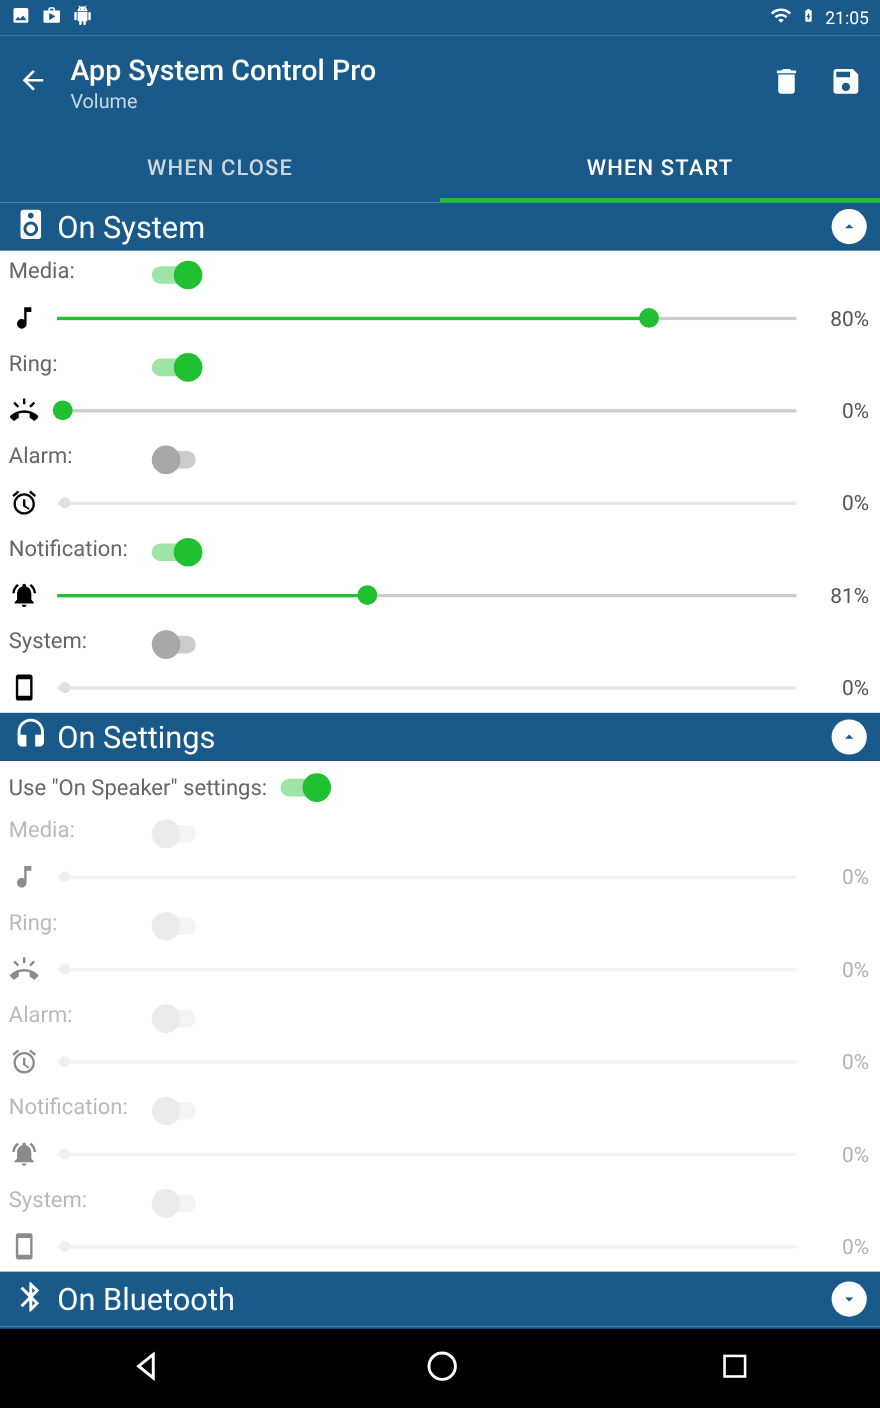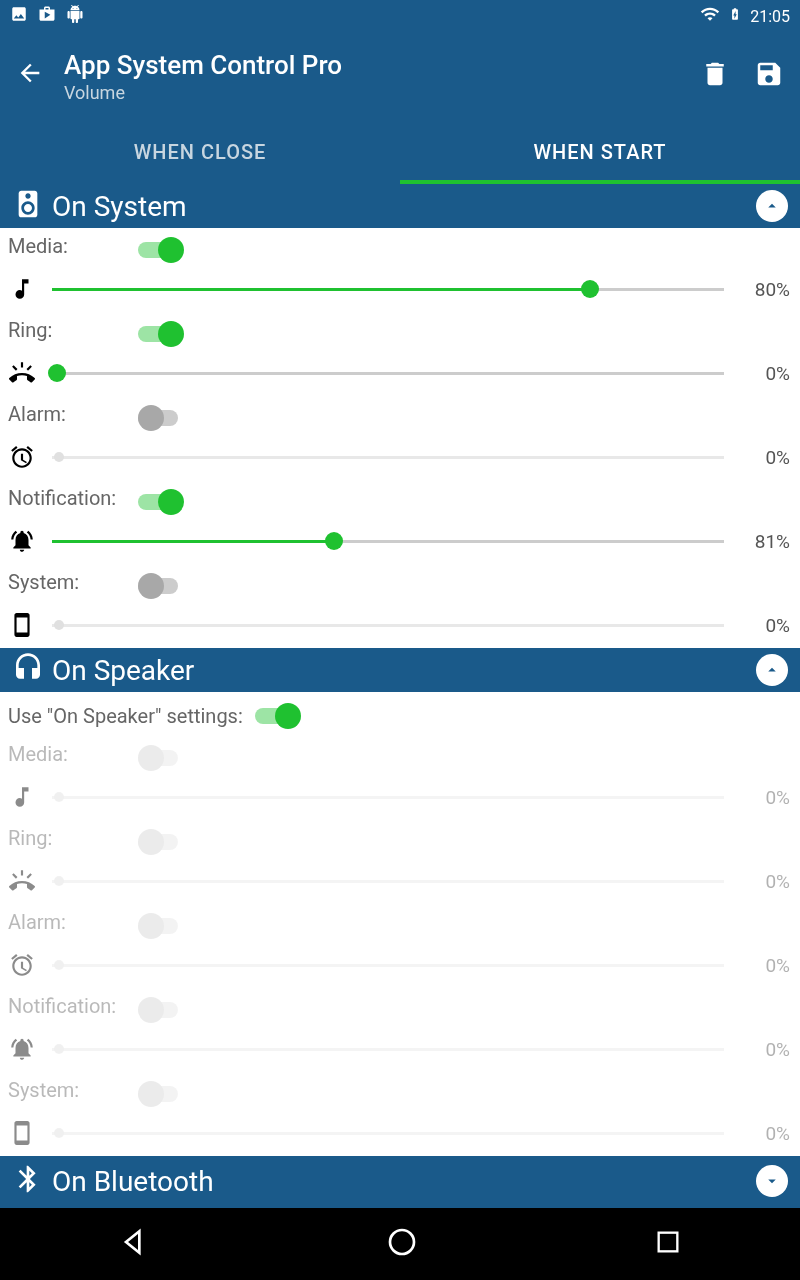--- a/index.html
+++ b/index.html
@@ -213,21 +213,21 @@
         <div class="slider-thumb" style="left:1%"></div>
       </div>
     <span class="slider-pct">0%</span>
     </div>
 </div>
 
 <div class="section-header">
   <span><svg width="32" height="32" viewBox="0 0 24 24" fill="#fff">
         <path d="M12 1c-4.97 0-9 4.03-9 9v7c0 1.66 1.34 3 3 3h3v-8H5v-2c0-3.87 3.13-7 7-7s7 3.13 7 7v2h-4v8h3c1.66 0 3-1.34 3-3v-7c0-4.97-4.03-9-9-9z"></path>
       </svg></span>
-  <span class="title">On Speaker</span>
+  <span class="title">On Settings</span>
   <span class="collapse-btn">
       <svg width="18" height="18" viewBox="0 0 24 24">
         <path d="M7 14l5-5 5 5z"></path>
       </svg>
     </span>
 </div>
 <div class="section-body">
   <div class="use-row">
       <span class="use-label">Use "On Speaker" settings:</span>
       <span class="toggle on">

